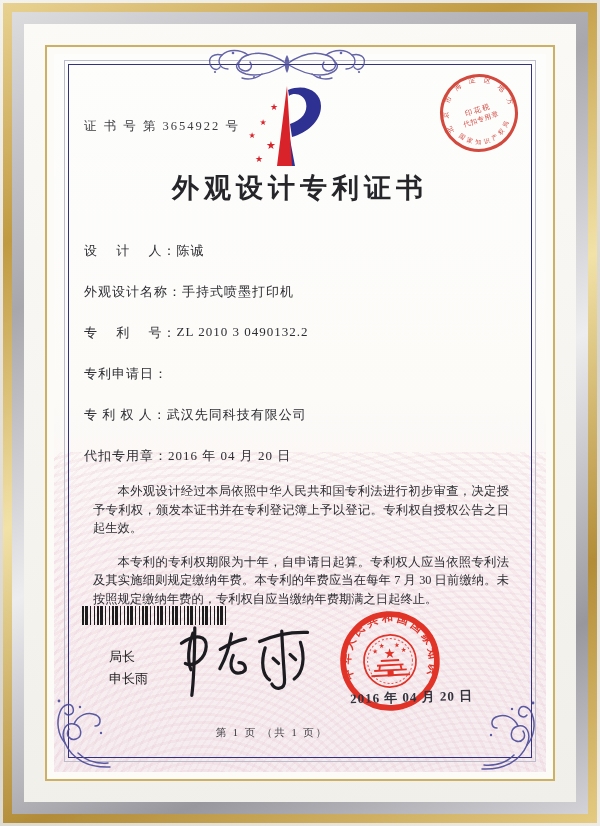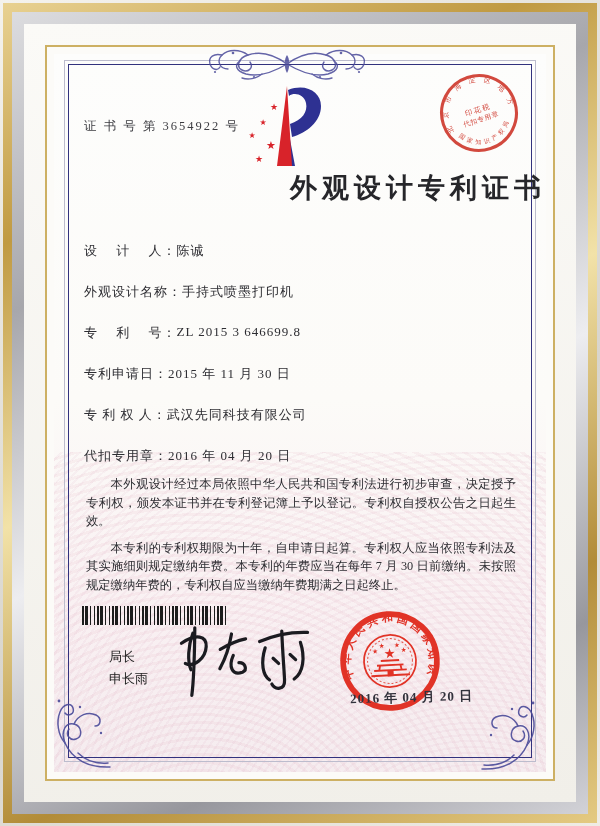--- a/index.html
+++ b/index.html
@@ -16,29 +16,29 @@
     background:linear-gradient(180deg,#fdfdfc 0%,#fcfbf8 48%,#f9f0f2 78%,#f5ecef 100%);}
   .guilloche{position:absolute;left:0;right:0;bottom:0;height:320px;pointer-events:none;
     background:
      repeating-radial-gradient(circle at 30% 135%,rgba(219,148,168,.10) 0 3px,rgba(255,255,255,0) 3px 8px),
      repeating-radial-gradient(circle at 85% 145%,rgba(205,140,175,.08) 0 2px,rgba(255,255,255,0) 2px 6px);}
   .page-border{position:absolute;left:14px;right:14px;top:10px;bottom:14px;
     border:1.6px solid #32327e;outline:1px solid #bcbccd;outline-offset:3px;}
   
   .cert-number{position:absolute;left:30px;top:36px;font-size:12.5px;letter-spacing:2px;color:#3b3b40;margin-top:28px;}
   .logo{position:absolute;left:186px;top:30px;width:94px;height:88px;}
-  .title{position:absolute;left:0;right:0;top:116px;text-align:right;
+  .title{position:absolute;left:0;right:0;top:116px;text-align:center;
     font-size:27px;font-weight:700;letter-spacing:5px;color:#26262a;}
   .fields{position:absolute;left:30px;top:188px;right:32px;}
   .field-row{height:41px;font-size:13px;color:#2d2d32;letter-spacing:1px;display:flex;}
   .fl{white-space:pre;}
   .fv{white-space:pre;}
   .paragraphs{position:absolute;left:24px;right:22px;top:413px;font-size:12.3px;
     line-height:18.6px;text-align:justify;color:#2d2d32;}
-  .paragraphs p{margin:8px;text-indent:2em;}
+  .paragraphs p{margin:15px;text-indent:2em;}
   .barcode{position:absolute;left:28px;top:552px;width:147px;height:19px;
     background:repeating-linear-gradient(90deg,#1c1c1c 0 2px,transparent 2px 3px,#1c1c1c 3px 6px,
       transparent 6px 8px,#1c1c1c 8px 9px,transparent 9px 12px,#1c1c1c 12px 13px,transparent 13px 15px);}
   .signer{position:absolute;left:55px;top:592px;font-family:"Liberation Sans","DejaVu Sans",sans-serif;
     font-size:13px;color:#222;line-height:22px;}
   .signature{position:absolute;left:112px;top:566px;width:150px;height:82px;transform:rotate(-2deg);}
   .seal-authority{position:absolute;left:285px;top:556px;width:102px;height:102px;opacity:.95;}
   .seal-date{position:absolute;left:296px;top:634px;width:170px;font-size:13px;font-weight:600;
     color:#32323c;letter-spacing:1px;transform:rotate(-1.5deg);z-index:5;}
   .footer{position:absolute;left:0;right:56px;top:672px;text-align:center;
@@ -129,25 +129,24 @@
       <div class="field-row">
         <span class="fl">设　 计 　人：</span>
         <span class="fv">陈诚</span>
       </div>
       <div class="field-row">
         <span class="fl">外观设计名称：</span>
         <span class="fv">手持式喷墨打印机</span>
       </div>
       <div class="field-row">
         <span class="fl">专　 利 　号：</span>
-        <span class="fv">ZL 2015 3 646699.8</span>
+        <span class="fv">ZL 2010 3 0490132.2</span>
       </div>
       <div class="field-row">
         <span class="fl">专利申请日：</span>
-        <span class="fv">2015 年 11 月 30 日</span>
       </div>
       <div class="field-row">
         <span class="fl">专 利 权 人：</span>
         <span class="fv">武汉先同科技有限公司</span>
       </div>
       <div class="field-row">
         <span class="fl">代扣专用章：</span>
         <span class="fv">2016 年 04 月 20 日</span>
       </div>
     </div>
@@ -203,14 +202,15 @@
             <path d="M-19,14 L19,14"></path>
             <path d="M-10,4 L-11,9 M10,4 L11,9"></path>
           </g>
           <rect x="-3" y="9" width="6" height="6" fill="#e02a1d"></rect>
         </g>
       </g>
     </svg>
 
     <div class="seal-date">2016 年 04 月 20 日</div>
 
+    <div class="footer">第 1 页 （共 1 页）</div>
   </div>
 </div>
 
 </body></html>

